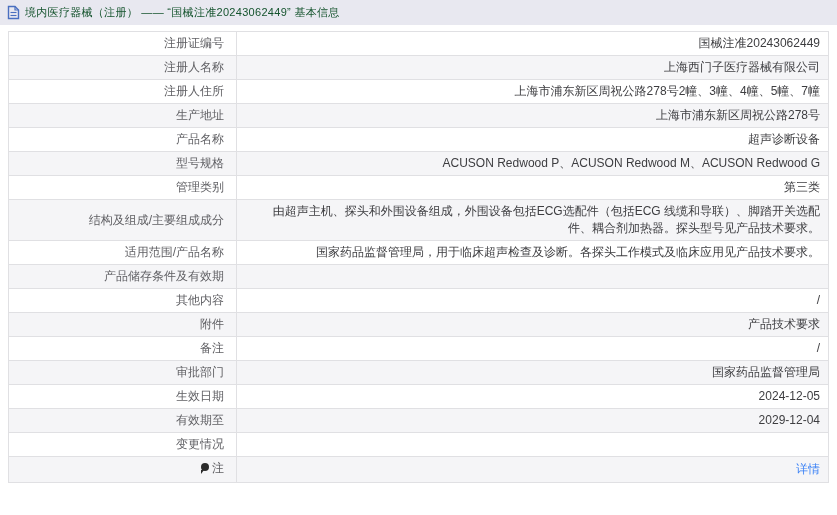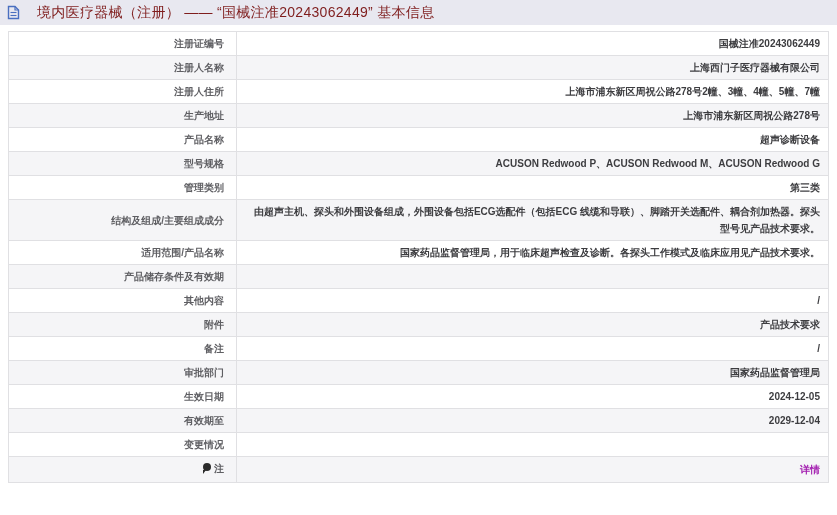--- a/index.html
+++ b/index.html
@@ -11,38 +11,37 @@
   }
   .header-bar {
     width: 837px; height: 25px;
     background: #e8e8f0;
     display: flex; align-items: center;
     padding-left: 7px;
     gap: 5px;
   }
   .header-bar .doc-icon { flex: 0 0 auto; display: inline-flex; }
   .header-title {
-    color: #7f1d1d;
-    font-size: 14px;
+    color: #14532d;
+    font-size: 11px;
     letter-spacing: 0.3px;
     white-space: nowrap;
-    margin-left: 12px;
   }
   .info-table {
     margin: 6px 8px 0 8px;
     width: 821px;
     border-collapse: collapse;
     table-layout: fixed;
   }
   .info-table tr { background: #ffffff; }
   .info-table tr:nth-child(even) { background: #f5f5f7; }
   .info-table th, .info-table td {
     border: 1px solid #e0e0e3;
-    font-size: 10px;
-    font-weight: bold;
+    font-size: 12px;
+    font-weight: normal;
     vertical-align: middle;
     line-height: 17px;
   }
   .info-table { border: 1px solid #d6d6da; }
   .info-table th {
     width: 228px;
     text-align: right;
     padding: 3px 12px 3px 4px;
     color: #5f5f63;
     white-space: nowrap;
@@ -71,21 +70,21 @@
   }
   .note-icon::after {
     content: "";
     position: absolute;
     left: 1px; top: 7px;
     width: 0; height: 0;
     border-left: 3px solid #2b2b2b;
     border-bottom: 4px solid transparent;
   }
   .details-link {
-    color: #a21caf;
+    color: #3b82f6;
     text-decoration: none;
     cursor: pointer;
   }
 </style>
 </head>
 <body>
 
 <div class="header-bar">
   <span class="doc-icon">
     <svg width="13" height="15" viewBox="0 0 13 15">

